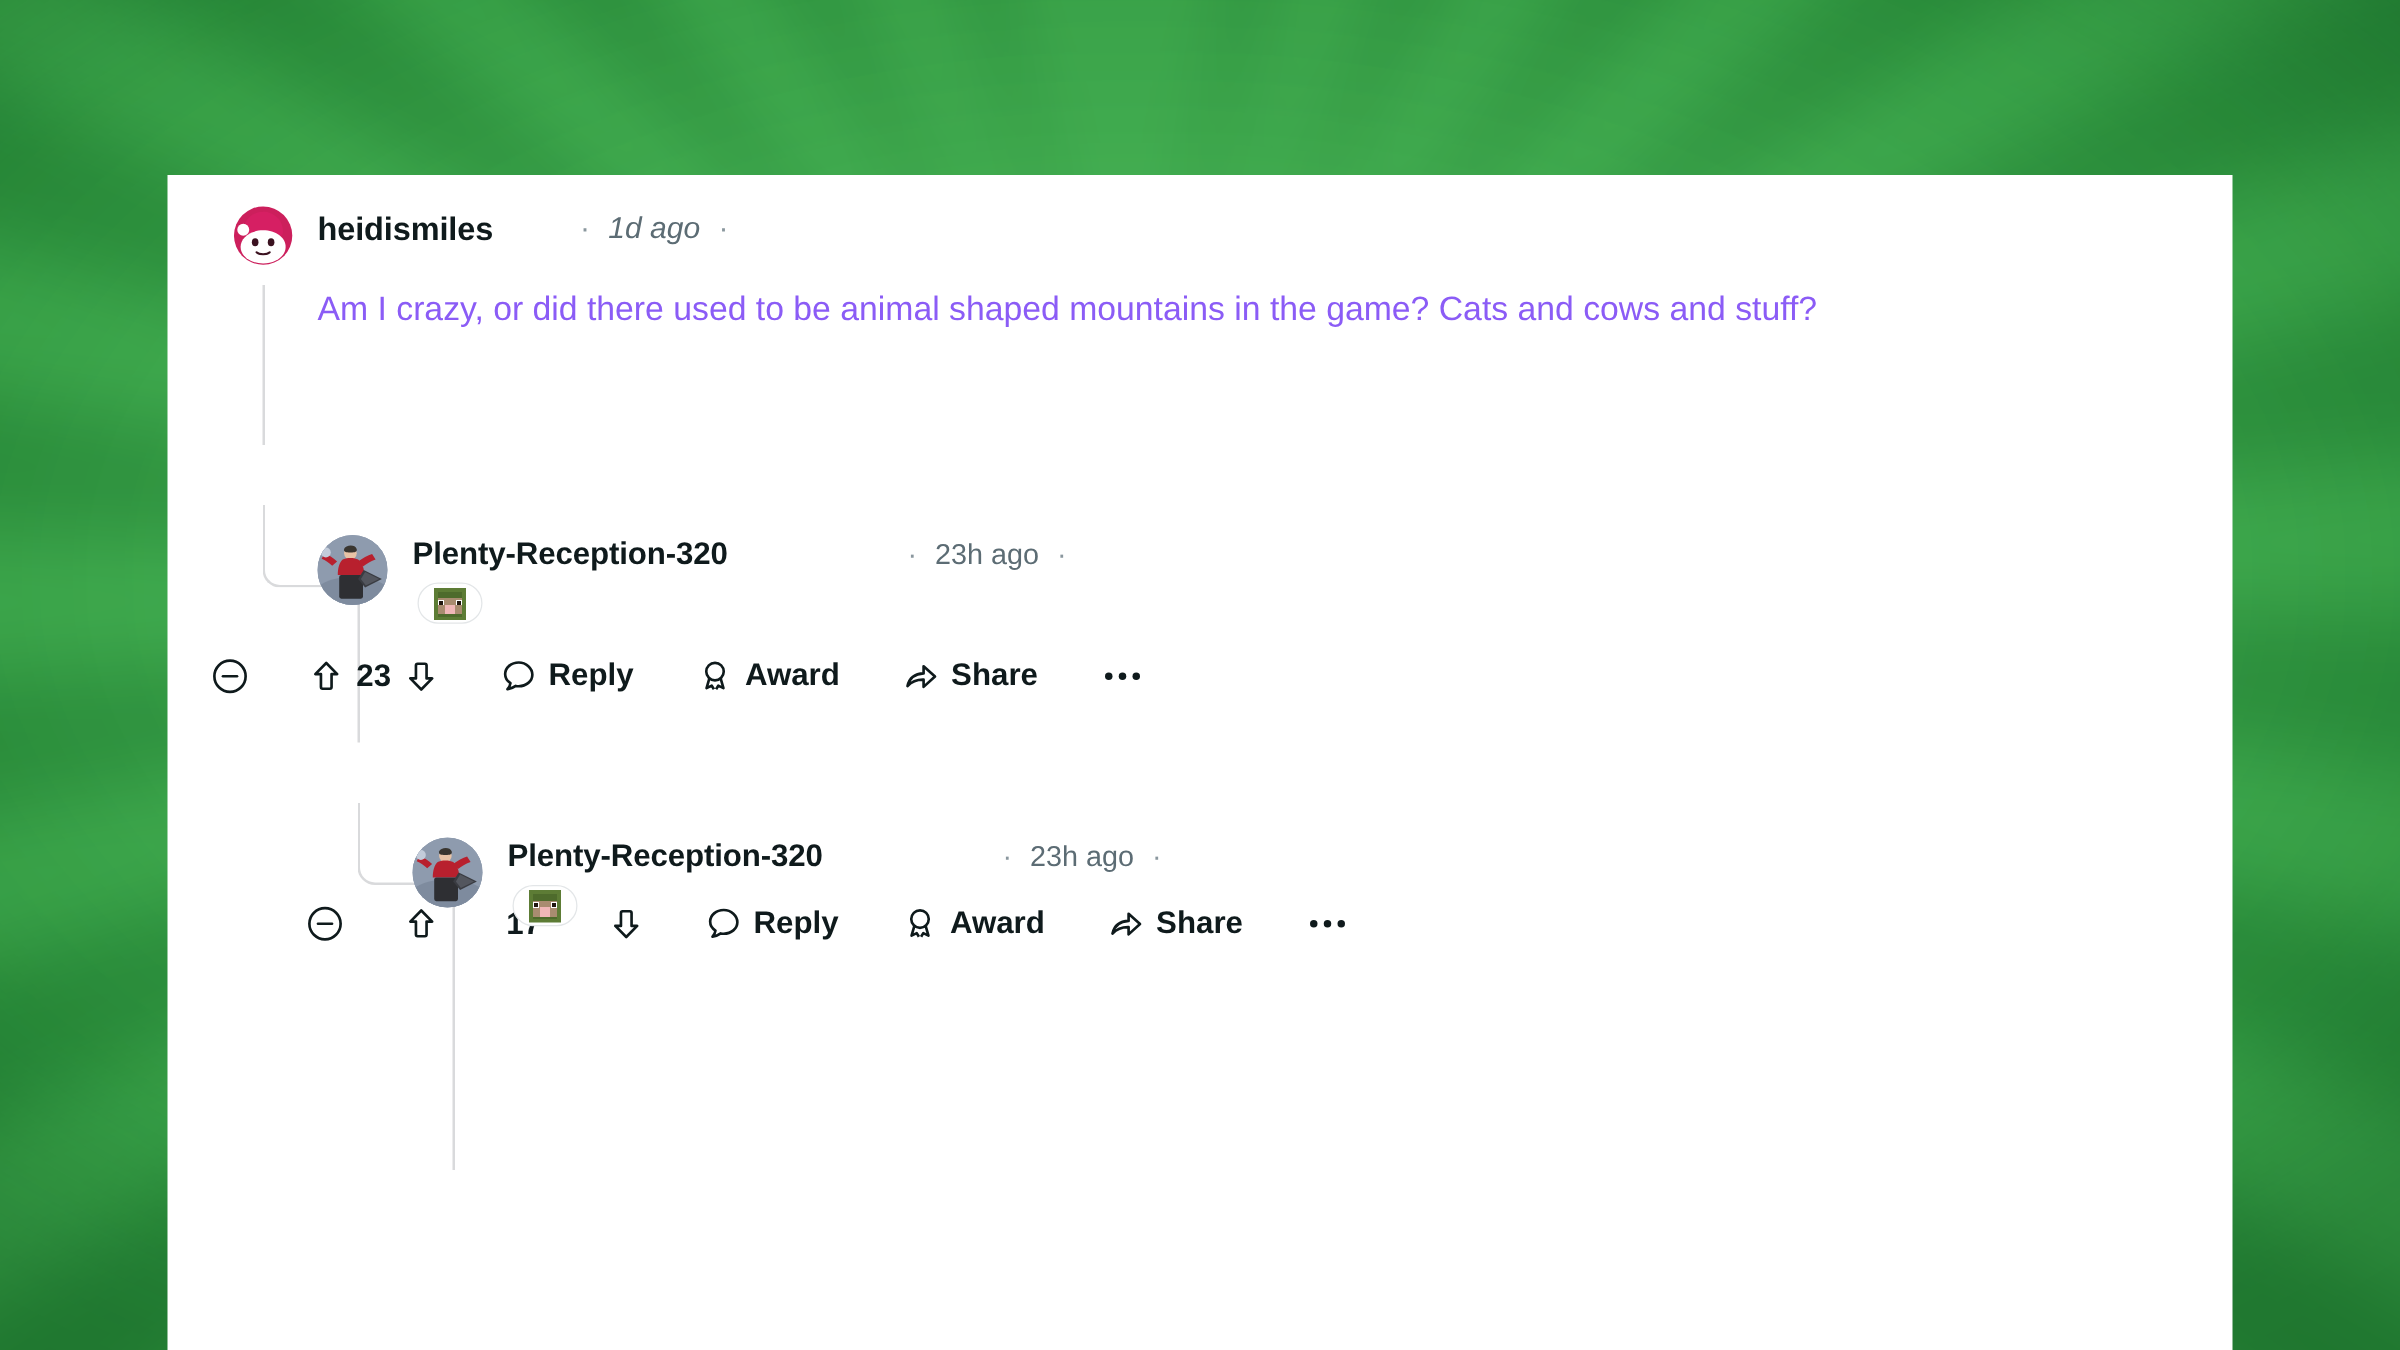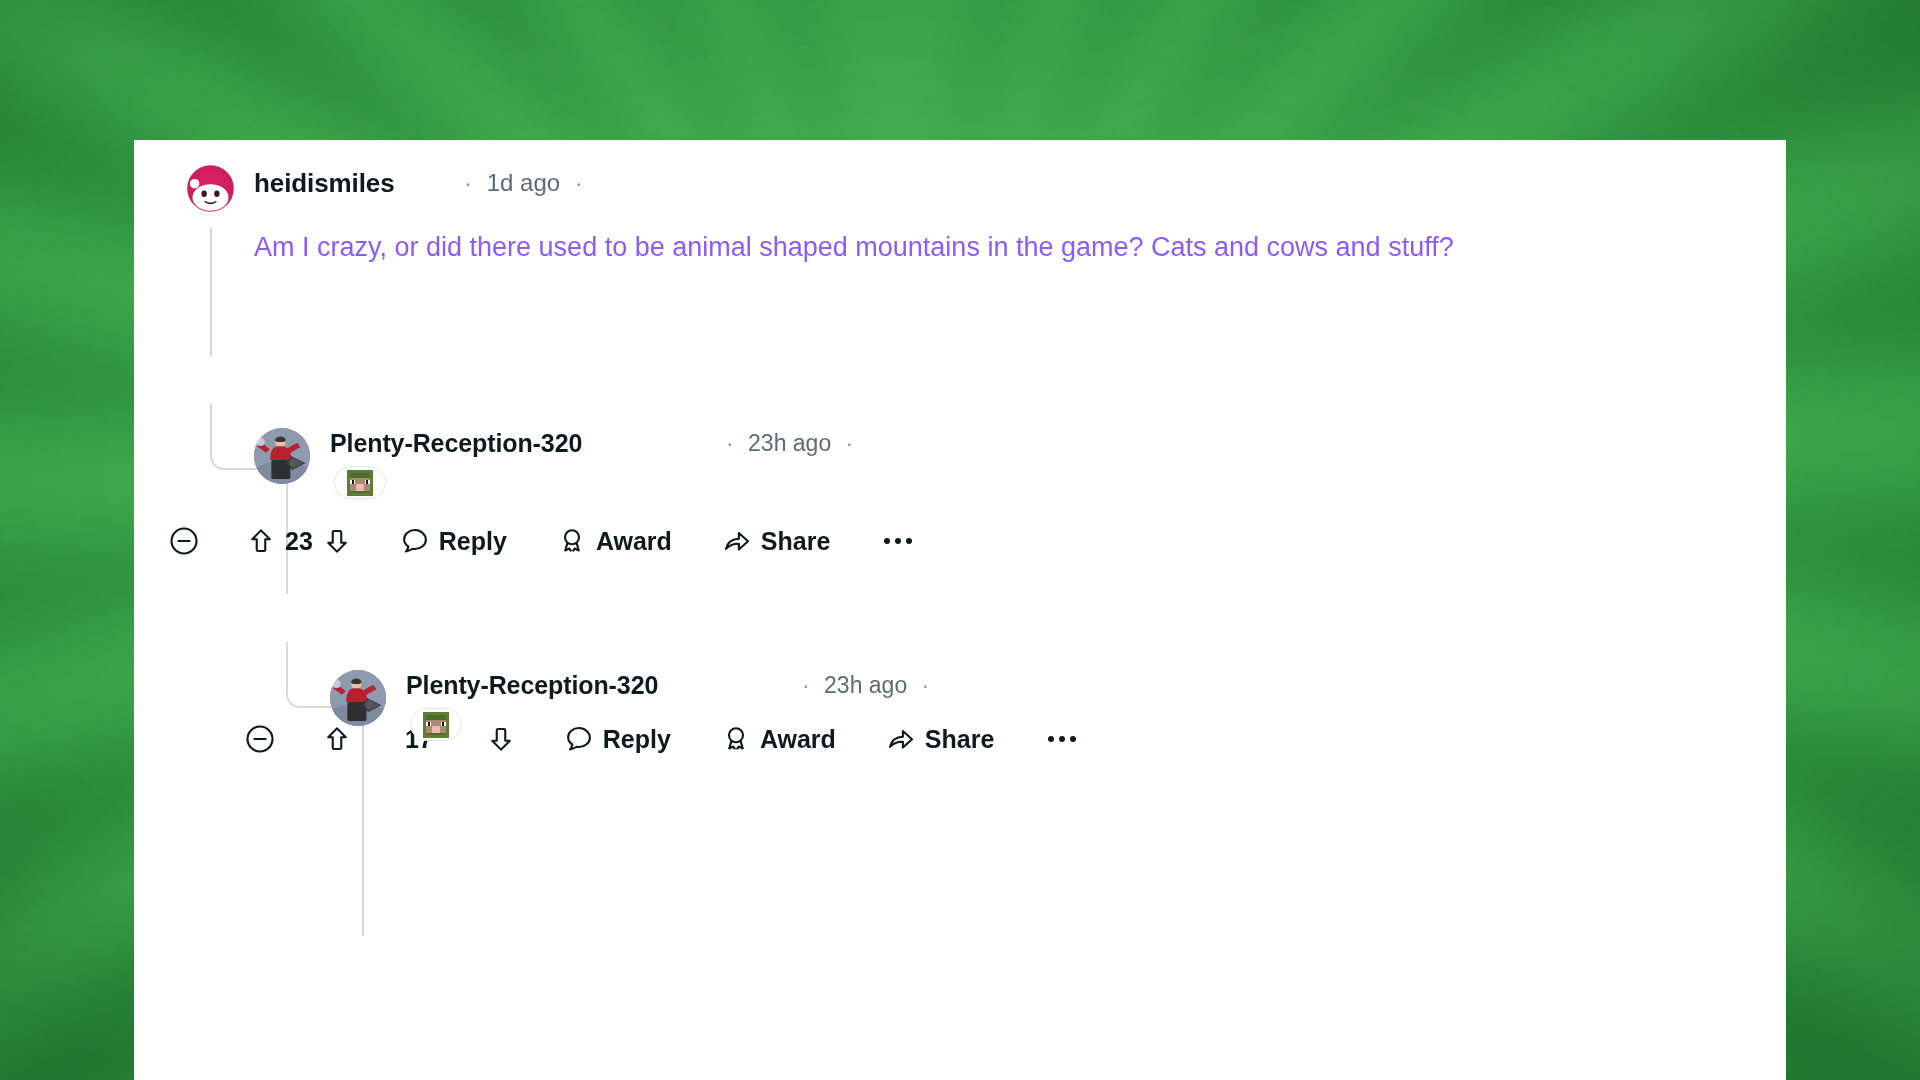--- a/index.html
+++ b/index.html
@@ -95,21 +95,21 @@
   }
 
   
   .actionbar {
     position:absolute;
     display:flex;
     align-items:center;
     white-space:nowrap;
   }
   .act {
-    display:flex; align-items:center;
+    display:flex; align-items:flex-start;
     color:#0f1a1c;
     font-weight:bold;
     cursor:pointer;
   }
   .act svg { display:block; }
   .act .lbl { margin-left:9px; }
   .votegrp { display:flex; align-items:center; }
   .votegrp .cnt {
     font-weight:bold; color:#0f1a1c;
     padding:0 9px;
@@ -151,21 +151,21 @@
       <ellipse cx="67" cy="62" rx="7" ry="8" fill="#ffffff"></ellipse>
       <ellipse cx="38" cy="60" rx="5" ry="6" fill="#3b1220"></ellipse>
       <ellipse cx="62" cy="60" rx="5" ry="6" fill="#3b1220"></ellipse>
       <path d="M40 75c4 4 16 4 20 0" stroke="#3b1220" stroke-width="3" fill="none" stroke-linecap="round"></path>
     </svg>
   </div>
 
   <div class="username" style="left:120px; top:28px; font-size:26px;">heidismiles</div>
   <div class="meta" style="left:330px; top:29px; font-size:24px;">
     <span class="dot">·</span>
-    <span style="margin:0 8px;">1d ago</span>
+    <span style="margin:0 8px;font-style:italic;">1d ago</span>
     <span class="dot">·</span>
   </div>
 
   <div class="body-text" style="left:120px; top:88px; width:1460px; font-size:27px;">Am I crazy, or did there used to be animal shaped mountains in the game? Cats and cows and stuff?</div>
 
   <div class="actionbar" style="left:50px; top:375px; font-size:25px;">
     <div class="collapse" style="width:52px; height:52px; margin-left:-26px;">
       <svg width="30" height="30" viewBox="0 0 24 24">
         <circle cx="12" cy="12" r="10" fill="none" stroke="#0f1a1c" stroke-width="1.7"></circle>
         <line x1="7.5" y1="12" x2="16.5" y2="12" stroke="#0f1a1c" stroke-width="1.7" stroke-linecap="round"></line>

